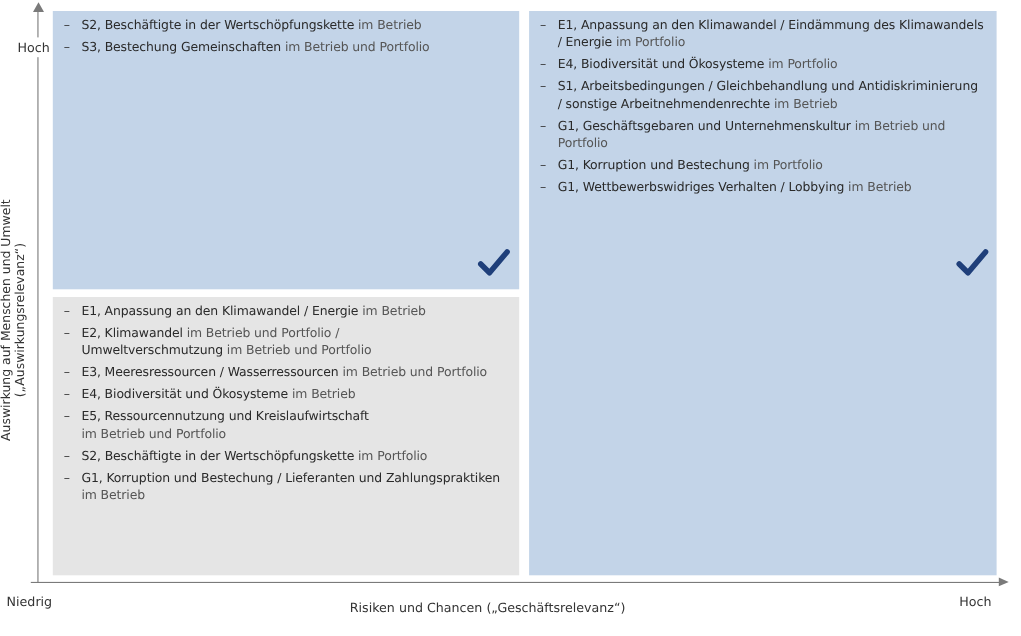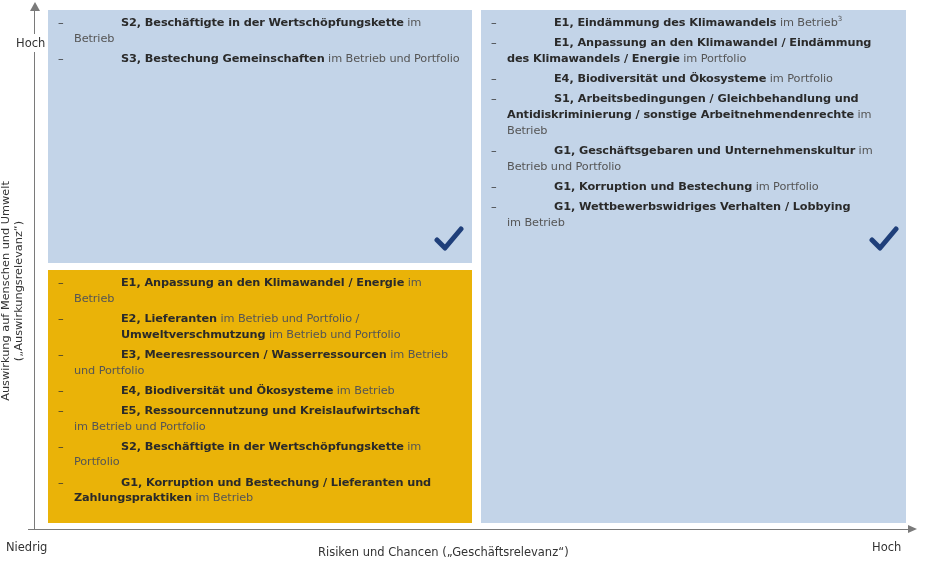--- a/index.html
+++ b/index.html
@@ -1,26 +1,26 @@
 <!DOCTYPE html>
 <html><head>
 <meta charset="utf-8">
 <style>
   html, body { margin: 0; padding: 0; background: #ffffff; }
   body { width: 928px; height: 578px; position: relative; overflow: hidden;
          font-family: "DejaVu Sans", "Liberation Sans", sans-serif; color: #333333; }
   .quad { position: absolute; box-sizing: border-box; padding: 5px 10px 0 10px; }
   .q-tl { left: 48px; top: 10px; width: 424px; height: 253px; background: #c3d4e8; }
-  .q-bl { left: 48px; top: 270px; width: 424px; height: 253px; background: #eab308; }
+  .q-bl { left: 48px; top: 270px; width: 424px; height: 253px; background: #e5e5e5; }
   .q-r  { left: 481px; top: 10px; width: 425px; height: 513px; background: #c3d4e8; }
   ul.items { list-style: none; margin: 0; padding: 0; }
   ul.items li { position: relative; padding-left: 16px; font-size: 11.3px; line-height: 15.8px;
                 margin-bottom: 4.3px; letter-spacing: -0.1px; }
   ul.items li::before { content: "\2013"; position: absolute; left: 0; top: 0; color: #333; }
-  .b { font-weight: bold; color: #2a2a2a; margin-left: 47px; }
+  .b { font-weight: normal; color: #2a2a2a; }
   .n { color: #555555; }
   sup { font-size: 7px; line-height: 0; }
   .check { position: absolute; width: 30px; height: 26px; }
   .check svg { display: block; }
   .axis-y { position: absolute; left: 34px; top: 8px; width: 1px; height: 522px; background: #7a7a7a; }
   .arrow-up { position: absolute; left: 30px; top: 2px; width: 0; height: 0;
               border-left: 5px solid transparent; border-right: 5px solid transparent; border-bottom: 9px solid #7a7a7a; }
   .axis-x { position: absolute; left: 28px; top: 529px; width: 882px; height: 1px; background: #7a7a7a; }
   .arrow-right { position: absolute; left: 908px; top: 525px; width: 0; height: 0;
                  border-top: 4.5px solid transparent; border-bottom: 4.5px solid transparent; border-left: 9px solid #7a7a7a; }
@@ -61,32 +61,31 @@
     <div class="check" style="left:386px; top:216px;">
       <svg width="30" height="26" viewBox="0 0 30 26">
           <path d="M3 14 L11 22 L27 3" fill="none" stroke="#1f3f7a" stroke-width="5" stroke-linecap="round" stroke-linejoin="round"></path>
         </svg>
     </div>
   </div>
 
   <div class="quad q-bl">
     <ul class="items">
       <li><span class="b">E1, Anpassung an den Klimawandel / Energie</span><span class="n"> im Betrieb</span></li>
-      <li><span class="b">E2, Lieferanten</span><span class="n"> im Betrieb und Portfolio /</span><br><span class="b">Umweltverschmutzung</span><span class="n"> im Betrieb und Portfolio</span></li>
+      <li><span class="b">E2, Klimawandel</span><span class="n"> im Betrieb und Portfolio /</span><br><span class="b">Umweltverschmutzung</span><span class="n"> im Betrieb und Portfolio</span></li>
       <li><span class="b">E3, Meeresressourcen / Wasserressourcen</span><span class="n"> im Betrieb und Portfolio</span></li>
       <li><span class="b">E4, Biodiversität und Ökosysteme</span><span class="n"> im Betrieb</span></li>
       <li><span class="b">E5, Ressourcennutzung und Kreislaufwirtschaft</span><br><span class="n"> im Betrieb und Portfolio</span></li>
       <li><span class="b">S2, Beschäftigte in der Wertschöpfungskette</span><span class="n"> im Portfolio</span></li>
       <li><span class="b">G1, Korruption und Bestechung / Lieferanten und Zahlungspraktiken</span><span class="n"> im Betrieb</span></li>
     </ul>
   </div>
 
   <div class="quad q-r">
     <ul class="items">
-      <li><span class="b">E1, Eindämmung des Klimawandels</span><span class="n"> im Betrieb</span><sup class="n">3</sup></li>
       <li><span class="b">E1, Anpassung an den Klimawandel / Eindämmung des Klimawandels / Energie</span><span class="n"> im Portfolio</span></li>
       <li><span class="b">E4, Biodiversität und Ökosysteme</span><span class="n"> im Portfolio</span></li>
       <li><span class="b">S1, Arbeitsbedingungen / Gleichbehandlung und Antidiskriminierung / sonstige Arbeitnehmendenrechte</span><span class="n"> im Betrieb</span></li>
       <li><span class="b">G1, Geschäftsgebaren und Unternehmenskultur</span><span class="n"> im Betrieb und Portfolio</span></li>
       <li><span class="b">G1, Korruption und Bestechung</span><span class="n"> im Portfolio</span></li>
       <li style="padding-right:36px;"><span class="b">G1, Wettbewerbswidriges Verhalten / Lobbying</span><span class="n"> im Betrieb</span></li>
     </ul>
     <div class="check" style="left:388px; top:216px;">
       <svg width="30" height="26" viewBox="0 0 30 26">
           <path d="M3 14 L11 22 L27 3" fill="none" stroke="#1f3f7a" stroke-width="5" stroke-linecap="round" stroke-linejoin="round"></path>

